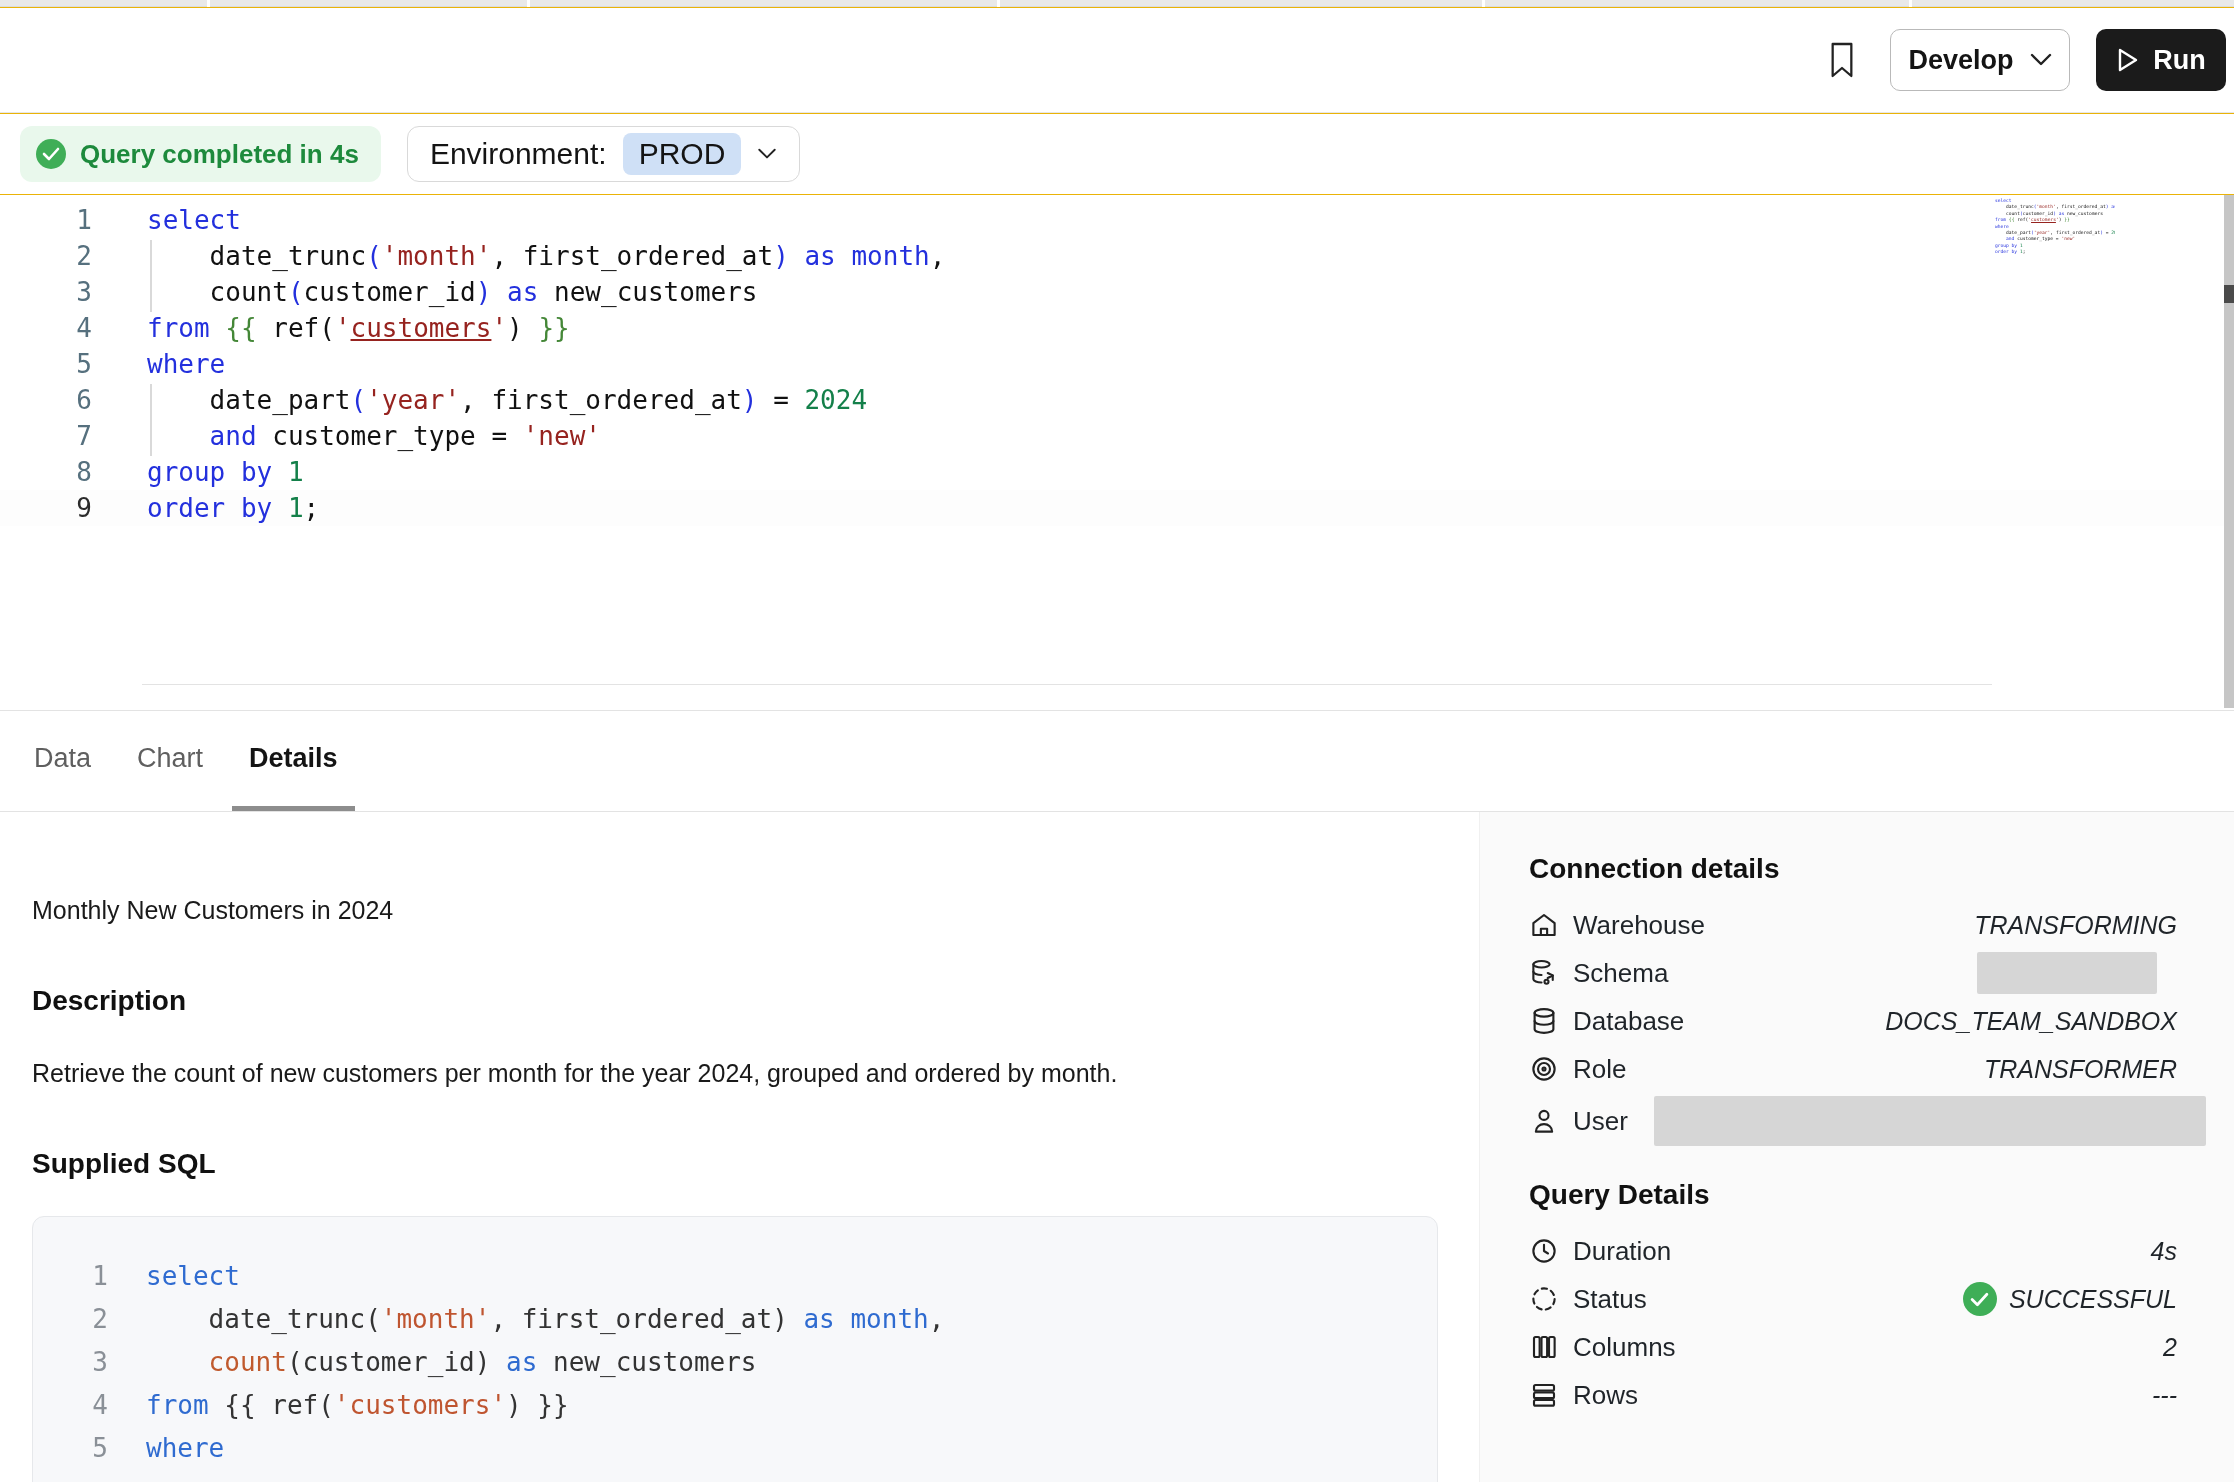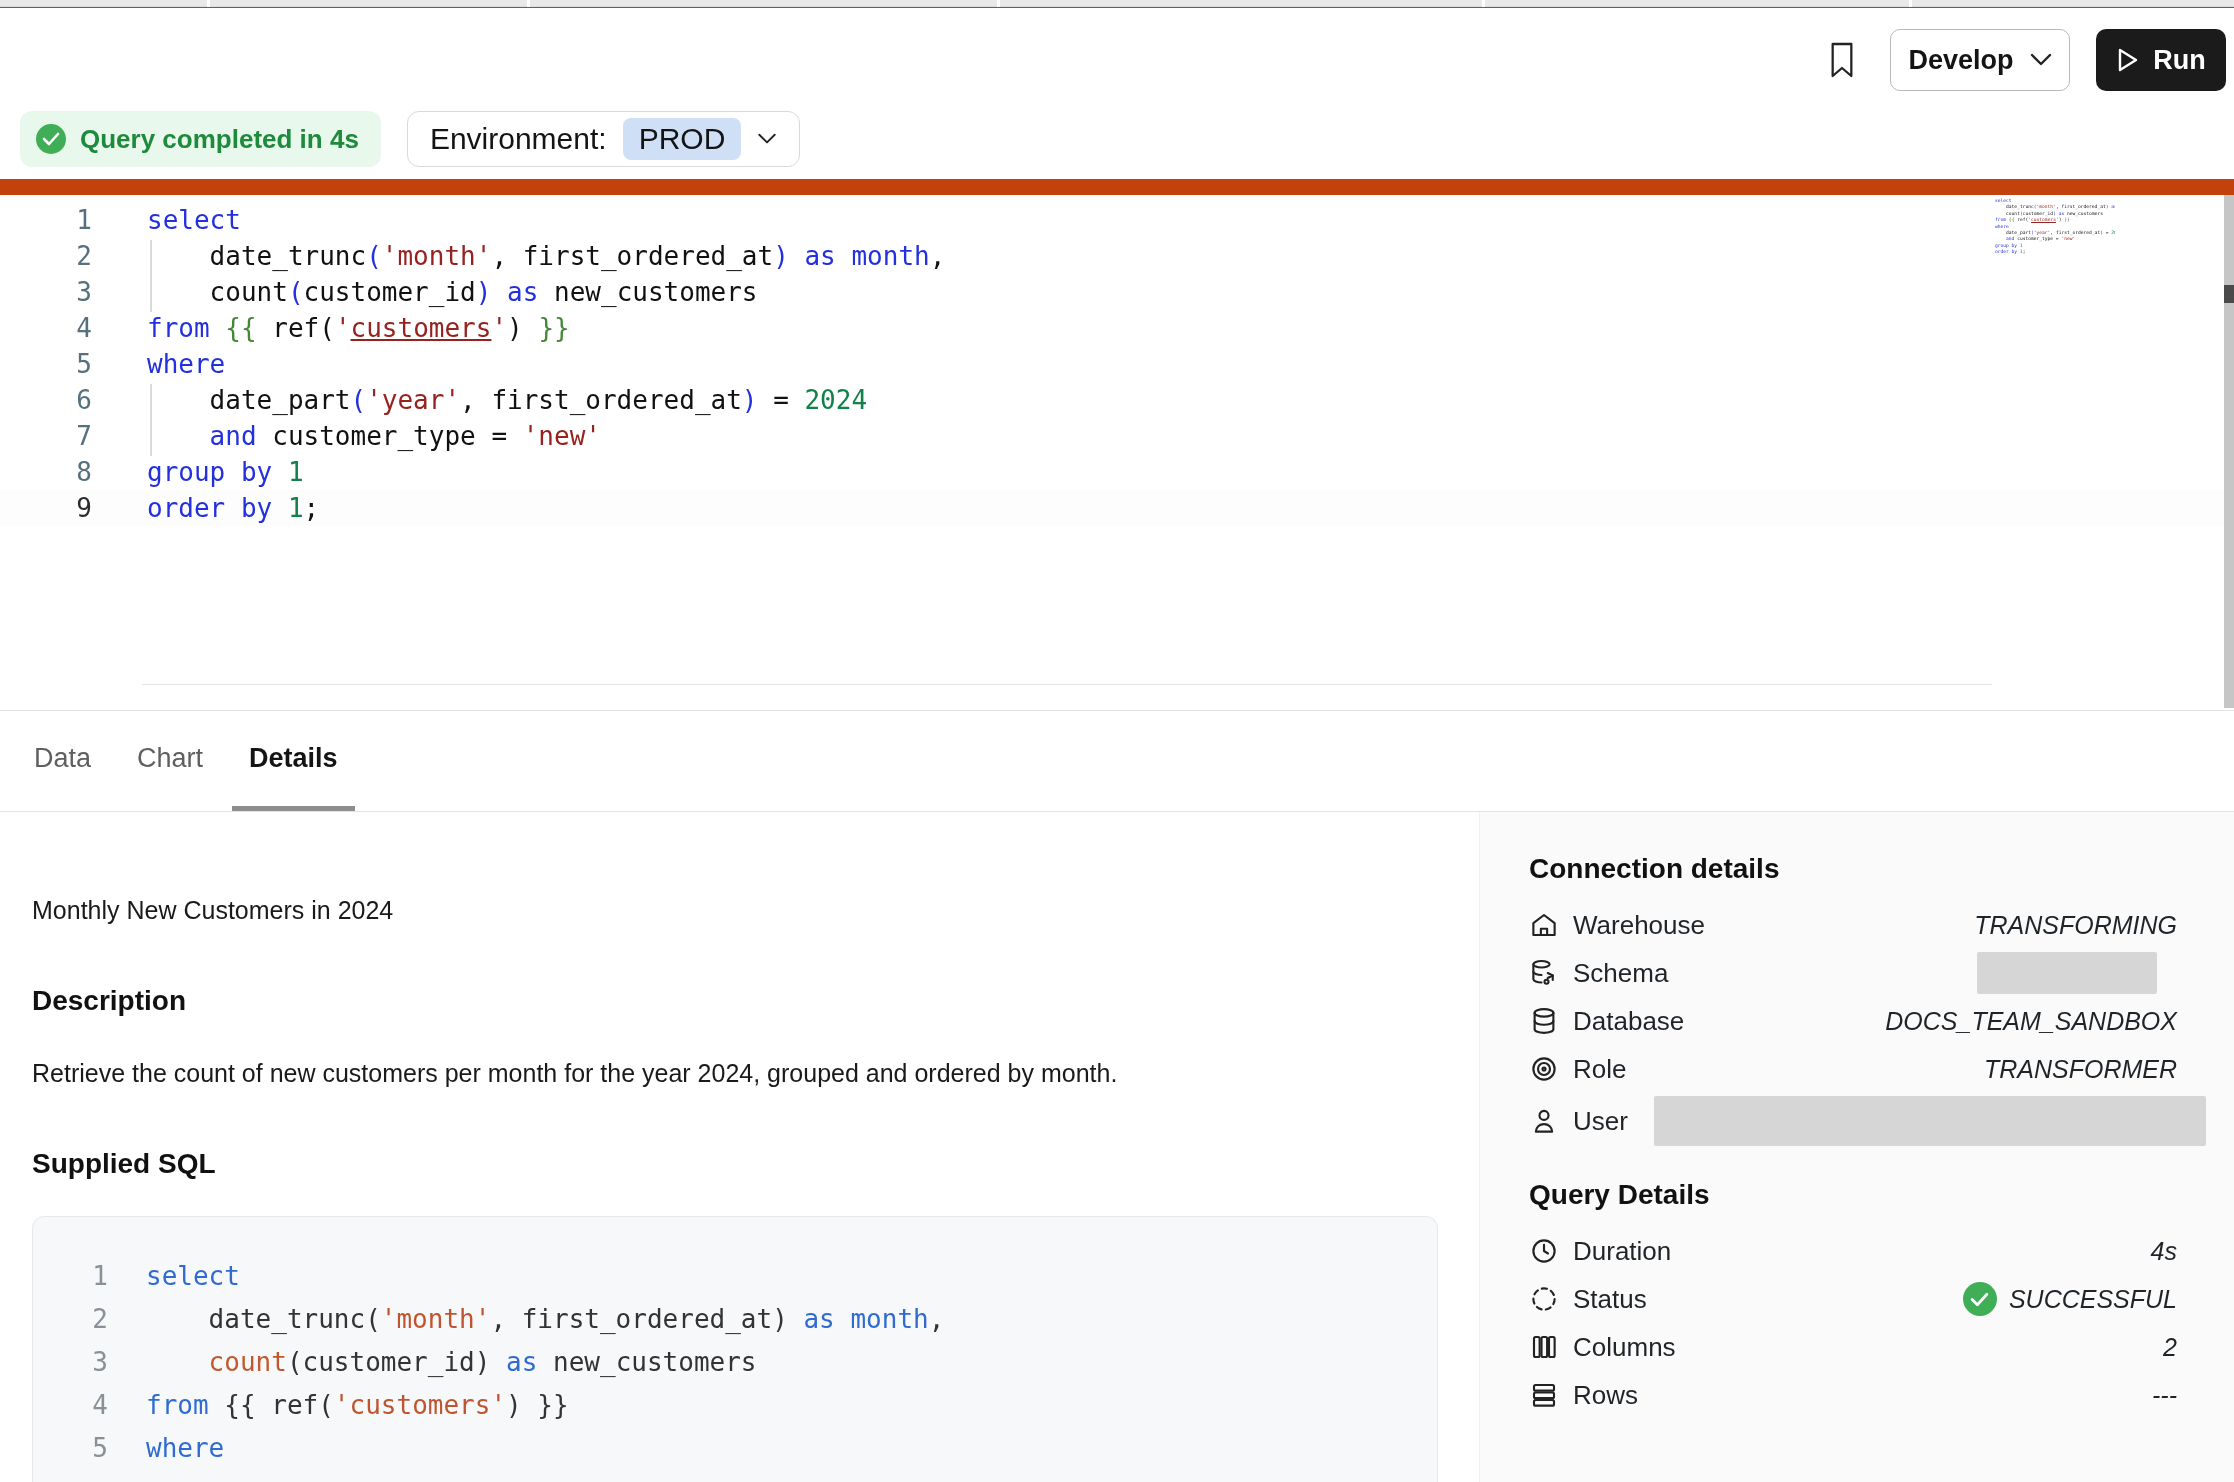--- a/index.html
+++ b/index.html
@@ -1,37 +1,37 @@
 <!DOCTYPE html>
 <html><head>
 <meta charset="utf-8">
 <style>
   * { margin:0; padding:0; box-sizing:border-box; }
   html,body { width:2234px; height:1482px; overflow:hidden; background:#fff;
               font-family:"Liberation Sans", sans-serif; color:#1a1a1a; }
-  .screen { position:relative; width:2234px; height:1482px; background:#c2410c; }
+  .screen { position:relative; width:2234px; height:1482px; background:#eab308; }
 
   
   .tabstrip { position:absolute; left:0; top:0; width:100%; height:7px; background:#e9e9e9;
               border-bottom:1px solid #dcdcdc; }
   .tabstrip .tdiv { position:absolute; top:0; width:3px; height:7px; background:#ffffff; }
 
   
   .header { position:absolute; left:0; top:8px; width:100%; height:105px; background:#fff;
             border-bottom:1px solid #e7e7e7; display:flex; align-items:center;
             justify-content:flex-end; padding-right:8px; gap:26px; }
   .icon-btn { width:44px; height:52px; display:flex; align-items:center; justify-content:center;
               background:none; border:none; cursor:pointer; }
   .btn { height:62px; border-radius:10px; display:flex; align-items:center; justify-content:center;
          font-size:27px; font-weight:600; cursor:pointer; }
   .btn-develop { width:180px; background:#fff; border:1.5px solid #b9b9b9; color:#141414; gap:16px; }
   .btn-run { width:130px; background:#1b1b1b; border:none; color:#fff; gap:13px; }
 
   
-  .statusrow { position:absolute; left:0; top:99px; width:100%; height:80px; background:#fff;
+  .statusrow { position:absolute; left:0; top:114px; width:100%; height:80px; background:#fff;
                display:flex; align-items:center; padding-left:20px; gap:26px; }
   .badge-success { height:56px; background:#e9f8ec; border-radius:12px; display:flex;
                    align-items:center; gap:14px; padding:0 22px 0 16px; }
   .badge-success .txt { color:#1d8a3c; font-size:26px; font-weight:600; }
   .check-circle { width:30px; height:30px; border-radius:50%; background:#3fae57; display:flex;
                   align-items:center; justify-content:center; flex:0 0 auto; }
   .check-circle.big { width:34px; height:34px; }
   .env-select { height:56px; background:#fff; border:1.5px solid #d9d9d9; border-radius:12px;
                 display:flex; align-items:center; gap:16px; padding:0 22px; cursor:pointer; }
   .env-select .lab { font-size:30px; color:#141414; }

